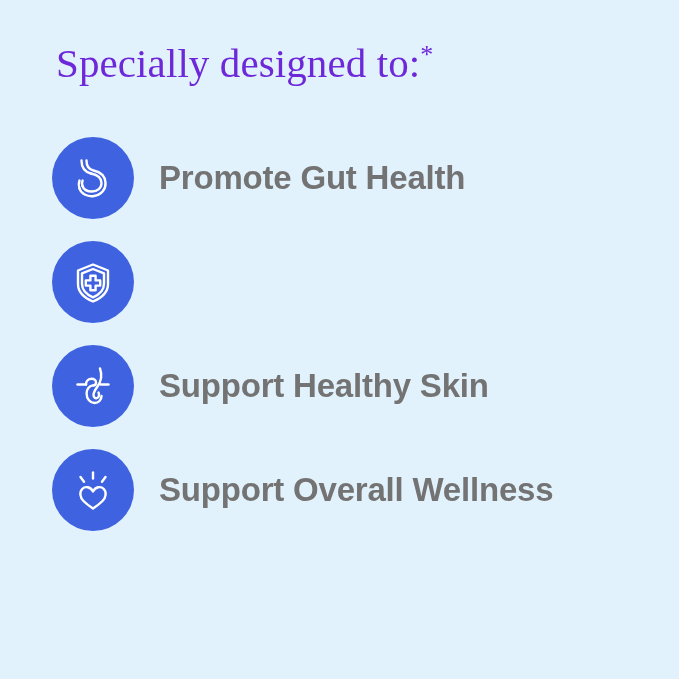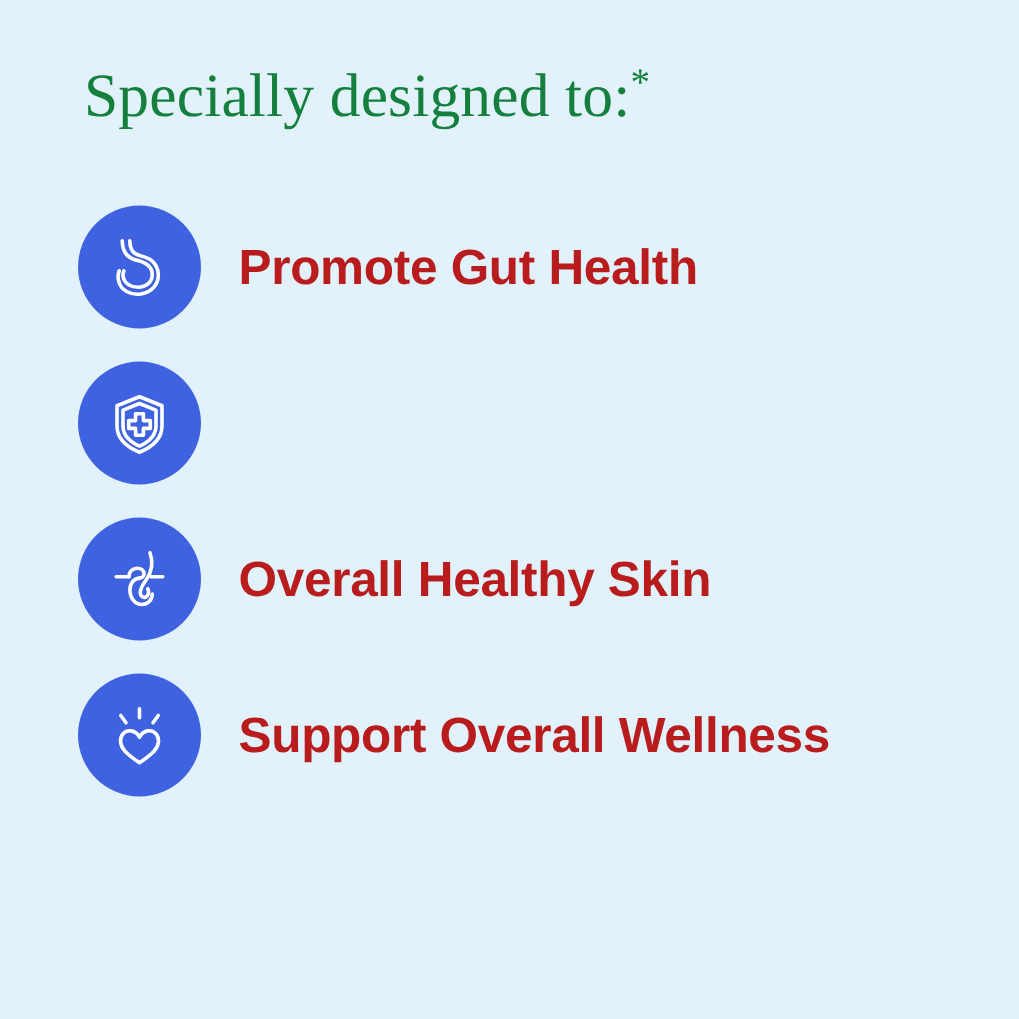--- a/index.html
+++ b/index.html
@@ -21,21 +21,21 @@
     background: #e2f2fc;
   }
 
   .headline {
     position: absolute;
     left: 56px;
     top: 40px;
     font-family: "Liberation Serif", "DejaVu Serif", serif;
     font-size: 41px;
     line-height: 1.12;
-    color: #15803d;
+    color: #6d28d9;
     letter-spacing: 0.1px;
     white-space: nowrap;
     text-align: center;
   }
   .headline .star {
     font-size: 26px;
     vertical-align: 14px;
     letter-spacing: 0;
   }
 
@@ -75,21 +75,21 @@
     stroke-width: 2.4;
     stroke-linecap: round;
     stroke-linejoin: round;
   }
 
   .benefit-label {
     margin-left: 25px;
     font-family: "Liberation Sans", sans-serif;
     font-size: 33px;
     font-weight: bold;
-    color: #b91c1c;
+    color: #737373;
     letter-spacing: -0.2px;
     white-space: nowrap;
   }
 </style>
 </head>
 <body>
 
 <div class="panel">
 
   <div class="headline">
@@ -131,21 +131,21 @@
         <span>
           <svg viewBox="0 0 52 52" aria-hidden="true">
             <path d="M10.5 24.5 L19 24.5"></path>
             <path d="M33.5 24.5 L41.5 24.5"></path>
             <path d="M33 8.5 C35.5 15.5 34 21.5 30.5 26.5 C28 30 26.5 32.5 26.5 35 C26.5 37.5 28.5 38.8 30.3 38 C32 37.2 32.6 34.8 31.5 32.5"></path>
             <path d="M19 24.5 C19 21 21.5 18.8 24.5 18.8 C27 18.8 29 20.2 29 22.4 C29 24.2 27.8 25.4 26.2 25.4"></path>
             <path d="M26.2 25.4 C22.5 25.4 19.6 28.8 19.6 33.4 C19.6 39 23.2 43 27.5 43 C31.5 43 34.5 40 34.5 36"></path>
           </svg>
         </span>
       </div>
-      <div class="benefit-label">Overall Healthy Skin</div>
+      <div class="benefit-label">Support Healthy Skin</div>
     </div>
 
     <div class="benefit-row">
       <div class="icon-badge">
         <span>
           <svg viewBox="0 0 52 52" aria-hidden="true">
             <path d="M26 8.5 L26 14.5"></path>
             <path d="M13.5 13 L17 17.8"></path>
             <path d="M38.5 13 L35 17.8"></path>
             <path d="M26 27.5 C23.5 22.5 18 22 15.2 25 C12.2 28.2 13 33.5 16.5 37 C19.2 39.8 23 42.5 26 44.5 C29 42.5 32.8 39.8 35.5 37 C39 33.5 39.8 28.2 36.8 25 C34 22 28.5 22.5 26 27.5 Z"></path>

